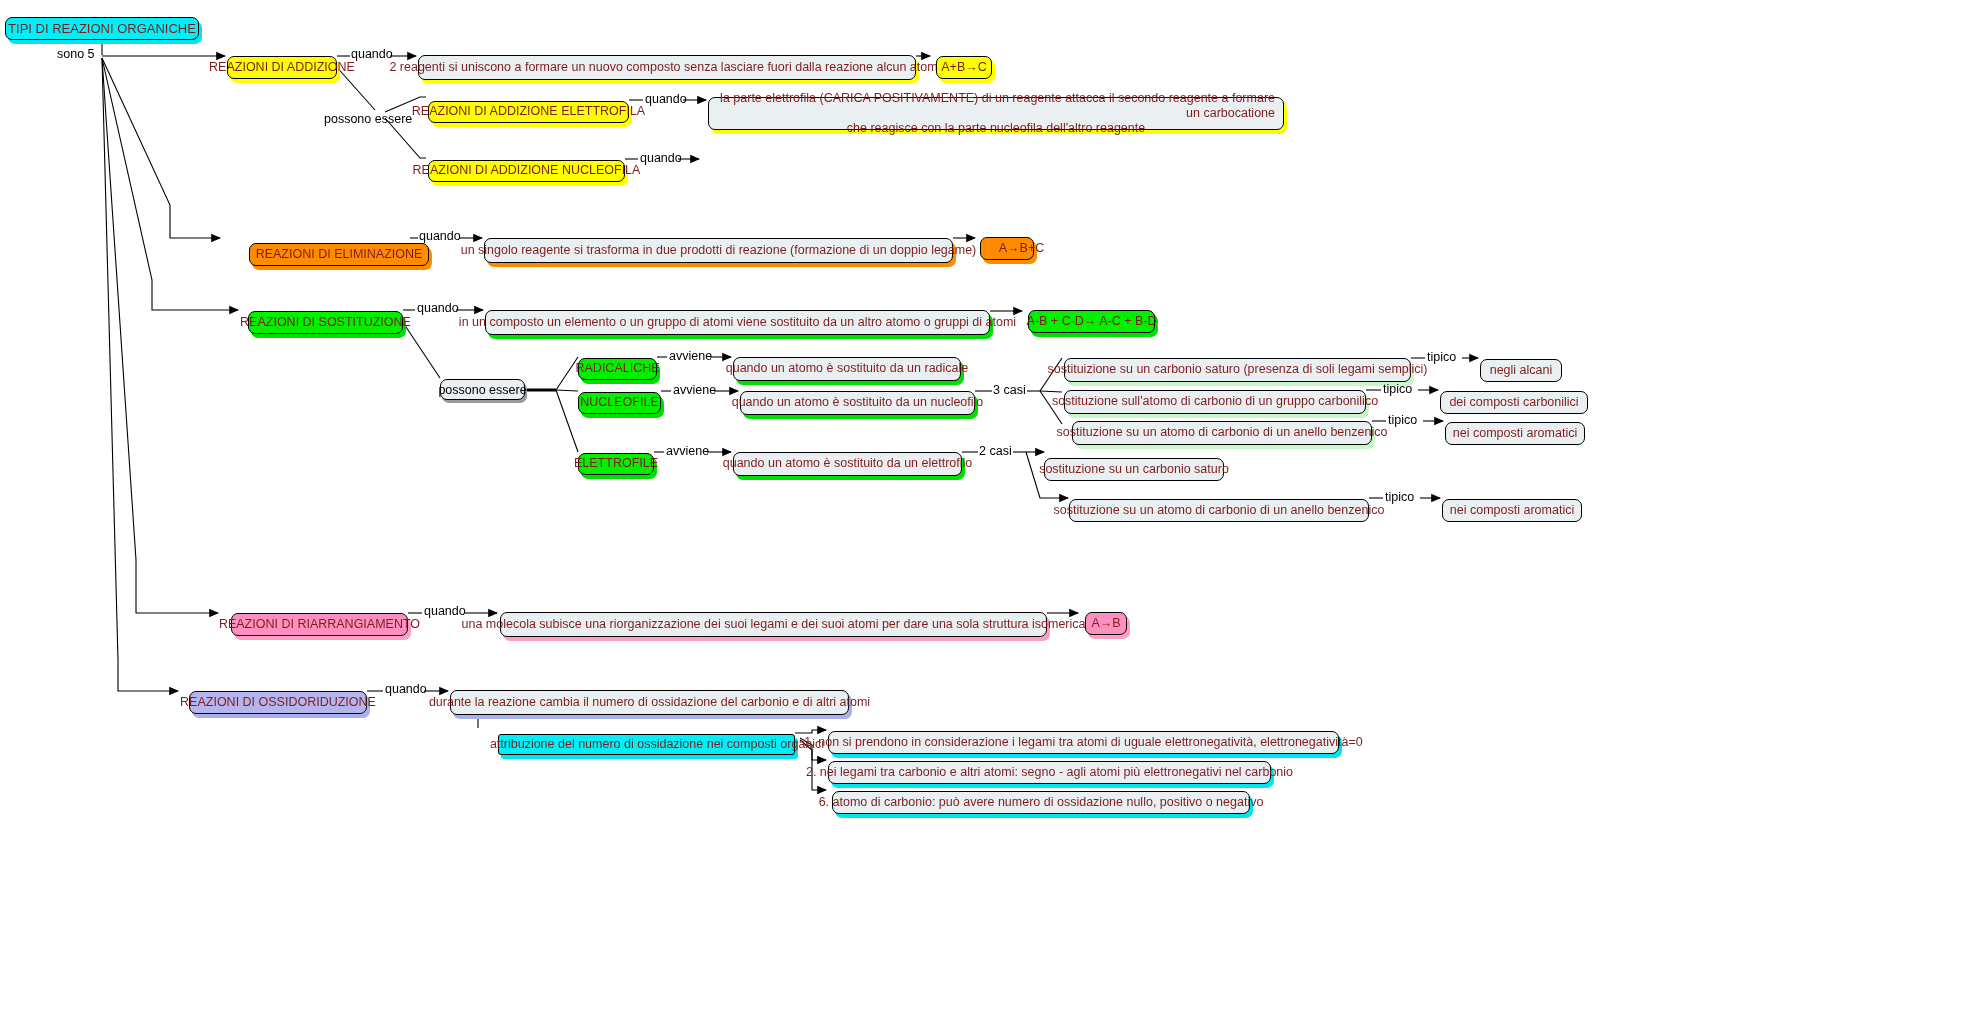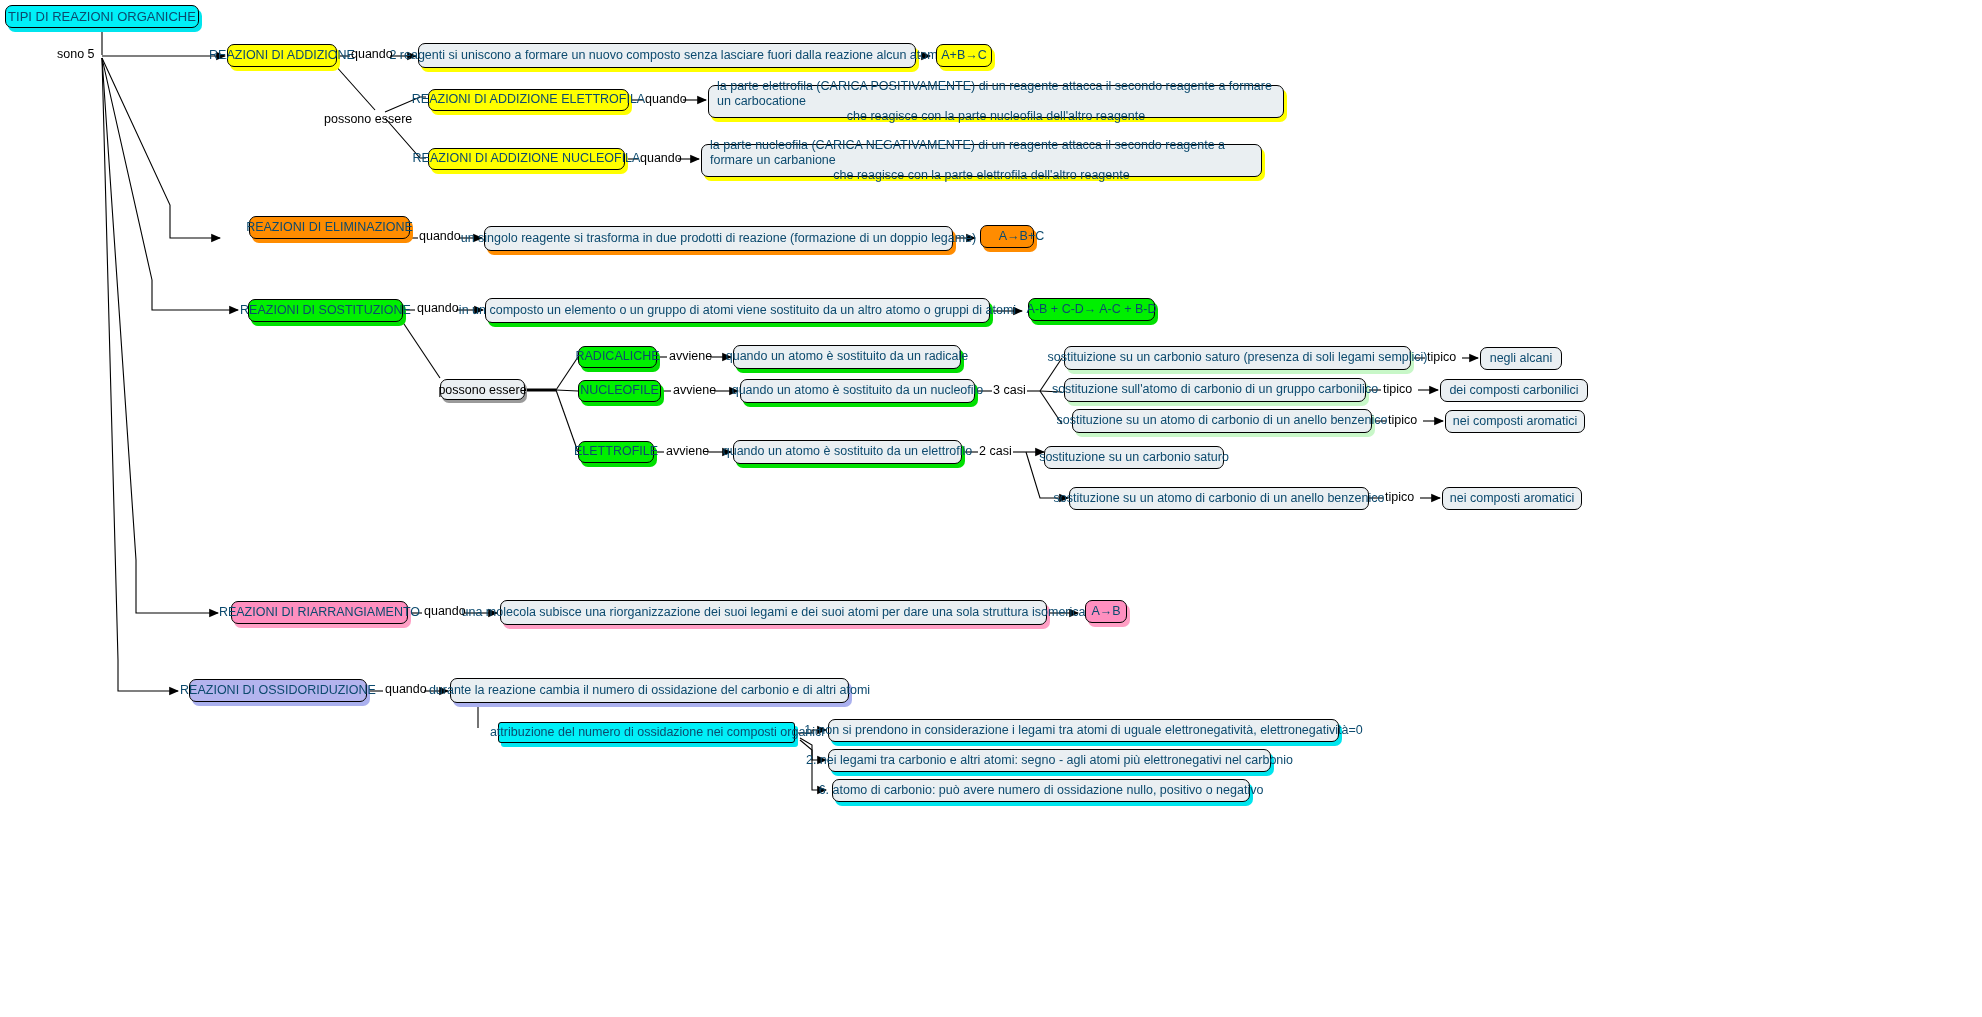--- a/index.html
+++ b/index.html
@@ -20,29 +20,30 @@
     position: absolute;
     left: 0; top: 0;
     width: 1982px; height: 1017px;
     pointer-events: none;
   }
   .node {
     position: absolute;
     display: flex;
     align-items: center;
     justify-content: center;
-    text-align: left;
+    text-align: right;
     border: 1.2px solid #000;
     border-radius: 7px;
     font-size: 12.5px;
     line-height: 1.22;
-    color: #0c4a6e;
+    color: #7f1d1d;
     padding: 2px 7px;
     white-space: nowrap;
     z-index: 5;
+    margin-top: 12px;
   }
   .node.multi { white-space: normal; }
   
   .sh-yellow { box-shadow: 3px 4px 0 0 #ffff00; }
   .sh-orange { box-shadow: 3px 4px 0 0 #ff8c00; }
   .sh-green  { box-shadow: 3px 4px 0 0 #00e000; }
   .sh-lgreen { box-shadow: 3px 4px 0 0 #c8f7c8; }
   .sh-pink   { box-shadow: 3px 4px 0 0 #ff9ec4; }
   .sh-cyan   { box-shadow: 3px 4px 0 0 #00e5ee; }
   .sh-gray   { box-shadow: 2px 3px 0 0 #9a9a9a; }
@@ -200,26 +201,22 @@
   <div class="edge-label" style="left:645px; top:92px;">quando</div>
   <div class="node multi fill-desc sh-yellow" style="left:708px; top:85px; width:576px; height:33px; flex-direction:column; justify-content:center; padding:3px 8px;">
     <span>la parte elettrofila (CARICA POSITIVAMENTE) di un reagente attacca il secondo reagente a formare un carbocatione</span>
     <span>che reagisce con la parte nucleofila dell'altro reagente</span>
   </div>
 
   <div class="node fill-yellow sh-yellow" style="left:428px; top:148px; width:197px; height:22px;">
     <span>REAZIONI DI ADDIZIONE NUCLEOFILA</span>
   </div>
   <div class="edge-label" style="left:640px; top:151px;">quando</div>
-  <div class="node multi fill-desc sh-yellow" style="left:701px; top:144px; width:561px; height:33px; flex-direction:column; justify-content:center; padding:3px 8px;">
-    <span>la parte nucleofila (CARICA NEGATIVAMENTE) di un reagente attacca il secondo reagente a formare un carbanione</span>
-    <span>che reagisce con la parte elettrofila dell'altro reagente</span>
-  </div>
-
-  <div class="node fill-orange sh-orange" style="left:249px; top:216px; width:161px; height:23px;">
+
+  <div class="node fill-orange sh-orange" style="left:249px; top:231px; width:180px; height:23px;">
     <span>REAZIONI DI ELIMINAZIONE</span>
   </div>
   <div class="edge-label" style="left:419px; top:229px;">quando</div>
   <div class="node fill-desc sh-orange" style="left:484px; top:226px; width:469px; height:25px;">
     <span>un singolo reagente si trasforma in due prodotti di reazione (formazione di un doppio legame)</span>
   </div>
   <div class="node fill-orange sh-orange" style="left:980px; top:225px; width:54px; height:23px;padding-left:36px;">
     <span>A→B+C</span>
   </div>
 

